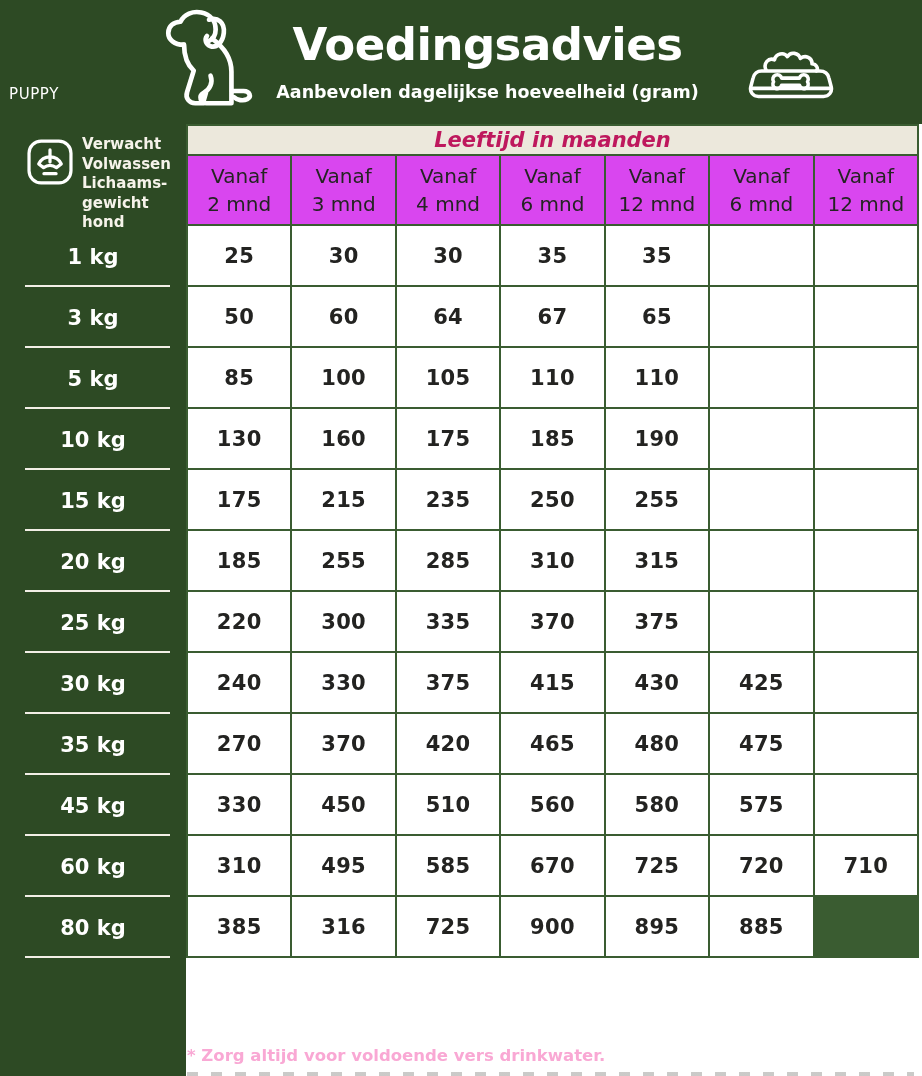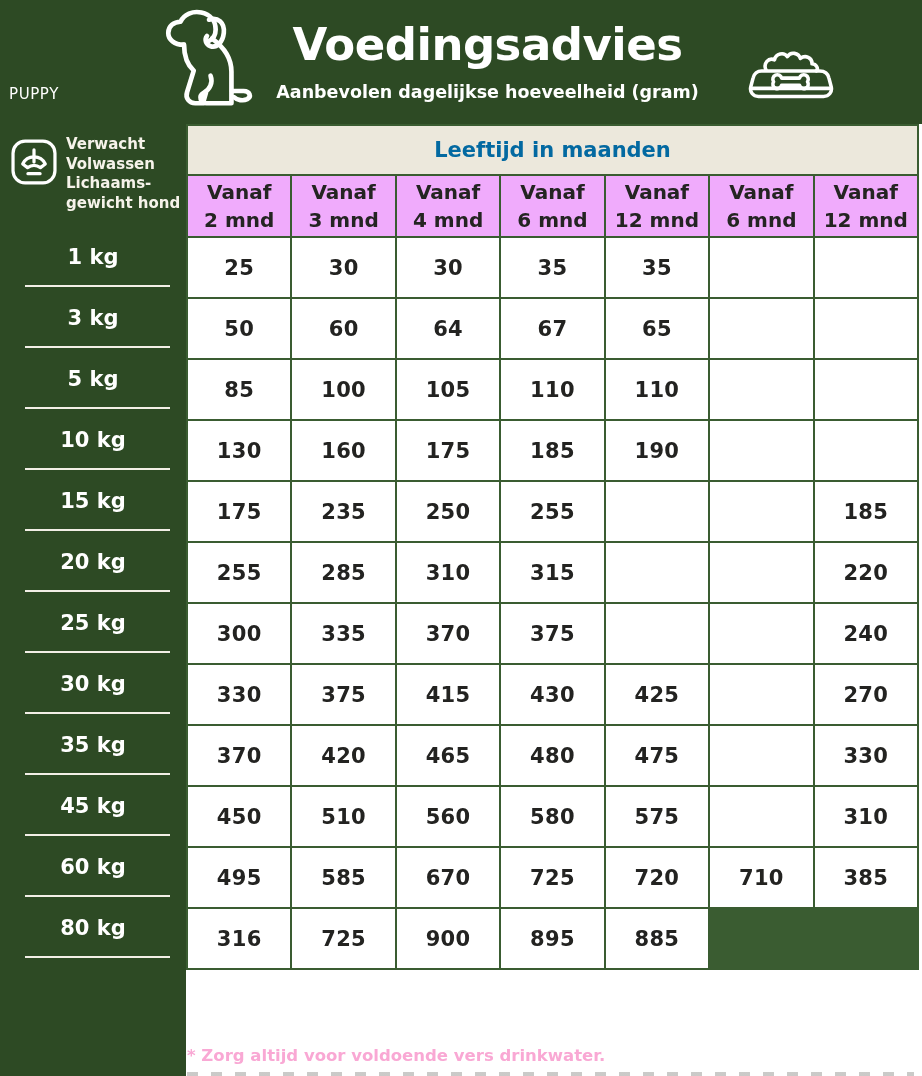--- a/index.html
+++ b/index.html
@@ -14,38 +14,38 @@
   .badge { position: absolute; left: 9px; top: 85px; font-size: 15px; font-weight: normal; letter-spacing: .6px; }
   .dog { position: absolute; left: 157px; top: 9px; width: 102px; height: 108px; }
   .titles { position: absolute; left: 255px; top: 20px; width: 465px; text-align: center; }
   .titles h1 { font-size: 45px; font-weight: 800; letter-spacing: -.5px; line-height: 1.1; }
   .titles .sub { margin-top: 12px; font-size: 17.5px; font-weight: bold; }
   .bowl { position: absolute; left: 741px; top: 46px; width: 100px; height: 66px; }
   svg { display: block; width: 100%; height: 100%; }
 
   
   .sidebar { position: absolute; left: 0; top: 124px; width: 186px; bottom: 0; color: #fff; }
-  .side-head { height: 102px; display: flex; padding: 5px 4px 0 9px; }
+  .side-head { height: 102px; display: flex; padding: 5px 4px 0 9px; margin-left: 16px; }
   .scale { width: 50px; height: 62px; flex: 0 0 50px; margin-top: 2px; }
   .side-label { margin-left: 7px; font-size: 15px; font-weight: bold; line-height: 1.3; padding-top: 6px; color: #f6f3ea; }
   .wrow { height: 61px; position: relative; display: flex; align-items: center; justify-content: center; }
   .wrow::after { content: ""; position: absolute; left: 25px; right: 16px; bottom: 0; height: 2px; background: #f2efe6; }
   .wlabel { font-size: 21px; font-weight: bold; }
 
   
   .tablewrap { position: absolute; left: 186px; top: 124px; width: 733px;
                display: flex; flex-direction: column; gap: 2px;
                background: #3a5c31; border: 2px solid #3a5c31; }
-  .age-band { height: 48px; background: #ece8dc; color: #0369a1;
+  .age-band { height: 28px; background: #ece8dc; color: #be185d;
               display: flex; align-items: center; justify-content: center;
-              font-size: 21px; font-weight: bold; }
+              font-size: 21px; font-weight: bold; font-style: italic; }
   .cols { display: grid; grid-template-columns: repeat(7, 1fr); gap: 2px; }
-  .hcell { height: 60px; background: #f0abfc; color: #242422;
+  .hcell { height: 68px; background: #d946ef; color: #242422;
            display: flex; flex-direction: column; align-items: center; justify-content: center;
-           font-size: 20px; font-weight: bold; line-height: 1.4; }
+           font-size: 20px; font-weight: normal; line-height: 1.4; }
   .grid { display: grid; grid-template-columns: repeat(7, 1fr); gap: 2px; }
   .cell { height: 59px; background: #ffffff; color: #232321;
           display: flex; align-items: center; justify-content: center;
           font-size: 21px; font-weight: 700; letter-spacing: .3px; }
 
   
   .footnote { position: absolute; left: 187px; bottom: 11px; font-size: 16.5px; font-weight: bold; color: #f9a8d4; }
   .remnant { position: absolute; left: 187px; right: 8px; bottom: 0; height: 4px; opacity: .45;
              background: repeating-linear-gradient(90deg, #8a8a86 0 11px, transparent 11px 24px); }
 </style>
@@ -300,20 +300,23 @@
   </div>
 
   <div class="cell">
     <span></span>
   </div>
 
   <div class="cell">
     <span>175</span>
   </div>
 
+  <div class="cell">
+    <span>215</span>
+  </div>
 
   <div class="cell">
     <span>235</span>
   </div>
 
   <div class="cell">
     <span>250</span>
   </div>
 
   <div class="cell">

